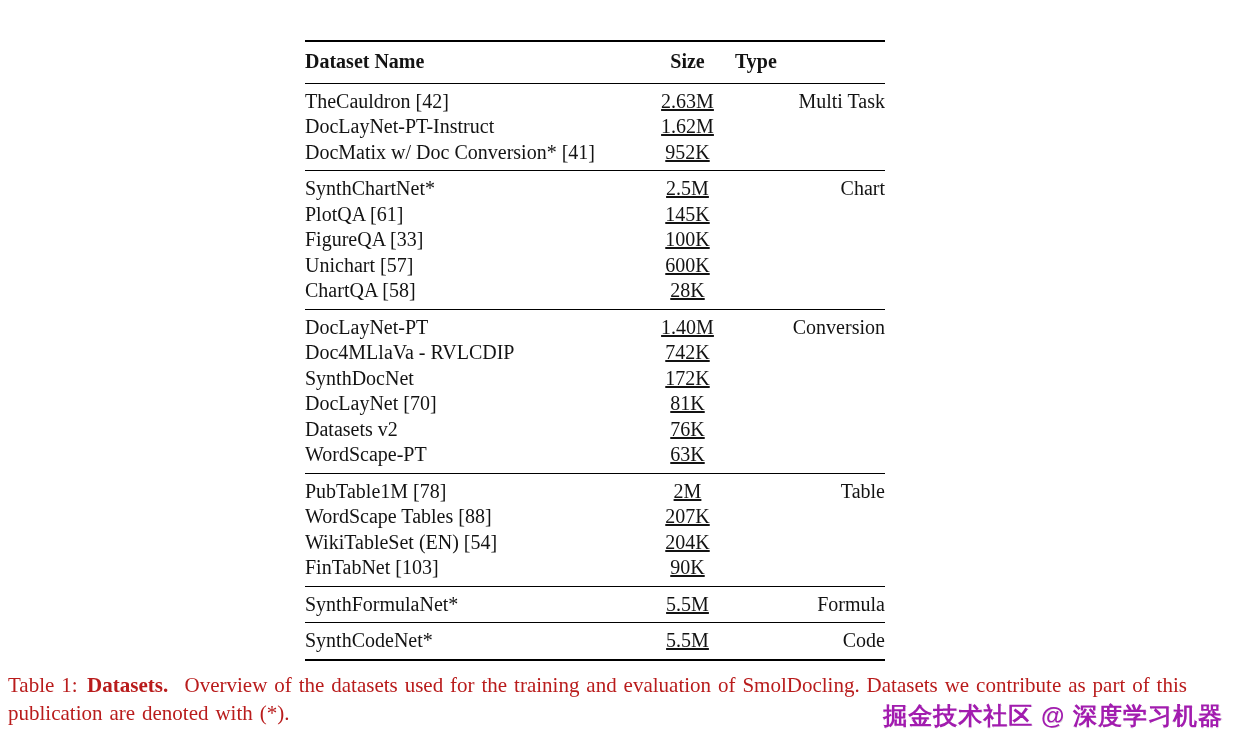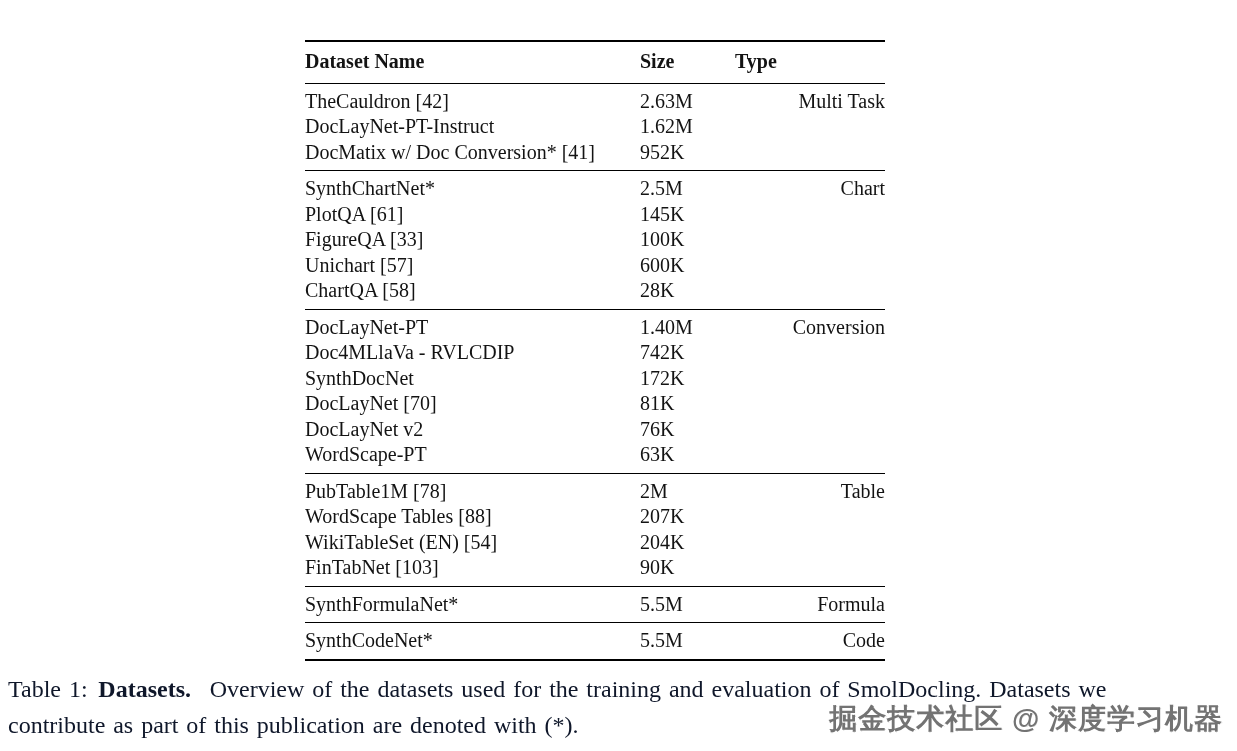--- a/index.html
+++ b/index.html
@@ -30,58 +30,58 @@
   table.datasets col.c-name { width: 335px; }
   table.datasets col.c-size { width: 95px; }
   table.datasets col.c-type { width: 150px; }
 
   table.datasets th {
     font-weight: bold;
     padding: 7px 0 8px 0;
     border-bottom: 1.5px solid #000;
   }
   th.h-name { text-align: left; padding-left: 13px; }
-  th.h-size { text-align: left; }
+  th.h-size { text-align: center; }
   th.h-type { text-align: left; padding-left: 27px; }
 
   table.datasets td { padding: 0; vertical-align: top; margin-left: 8px; }
   td.name { text-align: left; padding-left: 13px; white-space: nowrap; }
-  td.size { text-align: left; white-space: nowrap; }
+  td.size { text-align: center; white-space: nowrap; text-decoration: underline; }
   td.type {
     text-align: right;
     padding-left: 27px;
     vertical-align: middle;
     white-space: nowrap;
   }
   tbody tr:first-child > td { border-top: 1.5px solid #000; padding-top: 5px; }
   tbody tr:last-child  > td { padding-bottom: 5px; }
 
   
   .caption {
     position: absolute;
     left: 8px;
     top: 671px;
     width: 1192px;
-    font-size: 24px;
-    line-height: 36px;
-    color: #0f172a;
+    font-size: 21px;
+    line-height: 28px;
+    color: #b91c1c;
     word-spacing: 0.08em;
   }
   .caption .cap-title { margin-right: 0.45em; }
   .caption .cap-label { margin-right: 0.12em; }
 
   
   .watermark {
     position: absolute;
     right: 14px;
     top: 700px;
-    font-size: 28px;
+    font-size: 24px;
     font-weight: bold;
     font-family: "Liberation Sans", sans-serif;
-    color: #737373;
+    color: #a21caf;
     text-shadow: 2px 2px 0 #ffffff, 1px 1px 0 #d9d9d9;
     letter-spacing: 1px;
     white-space: nowrap;
   }
 </style>
 </head>
 <body>
 
 <div class="page">
 
@@ -151,21 +151,21 @@
       </tr>
       <tr>
         <td class="name">SynthDocNet</td>
         <td class="size">172K</td>
       </tr>
       <tr>
         <td class="name">DocLayNet [70]</td>
         <td class="size">81K</td>
       </tr>
       <tr>
-        <td class="name">DocLayNet v2</td>
+        <td class="name">Datasets v2</td>
         <td class="size">76K</td>
       </tr>
       <tr>
         <td class="name">WordScape-PT</td>
         <td class="size">63K</td>
       </tr>
     </tbody>
 
     <tbody>
       <tr>

